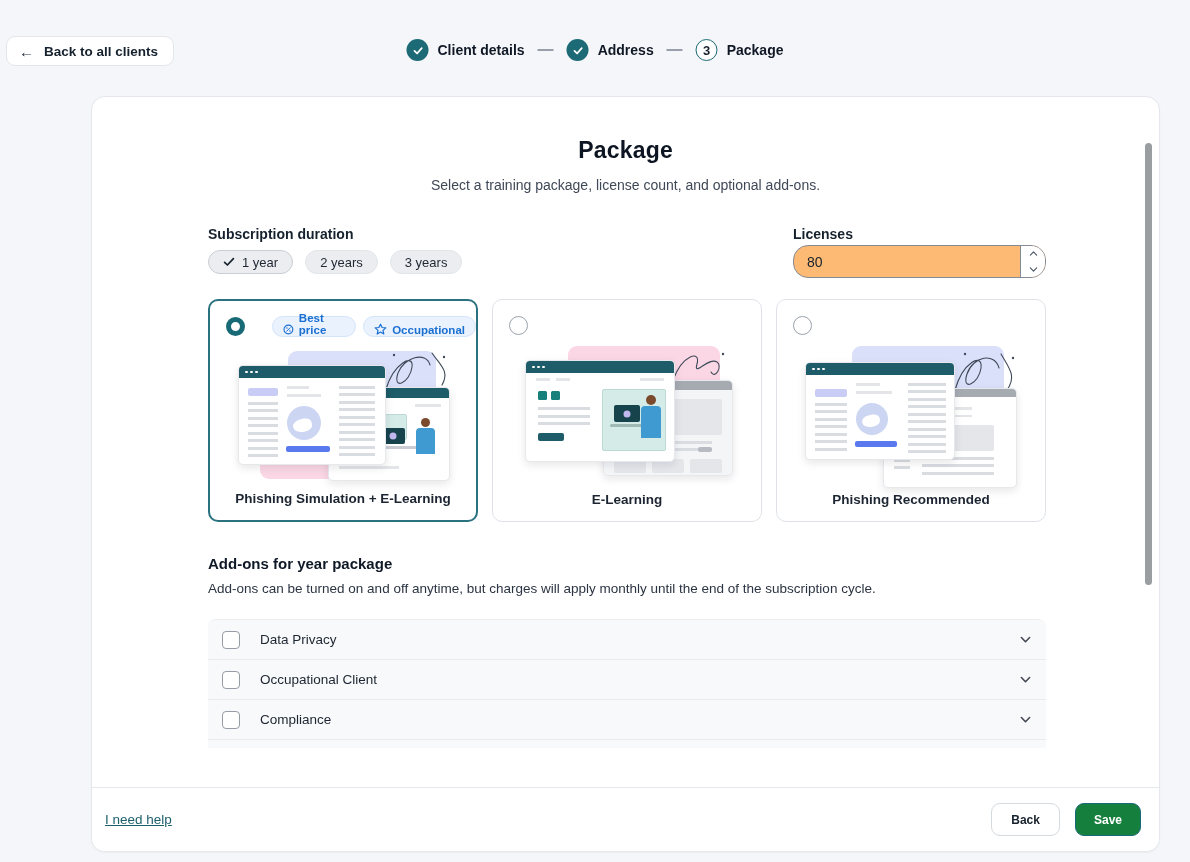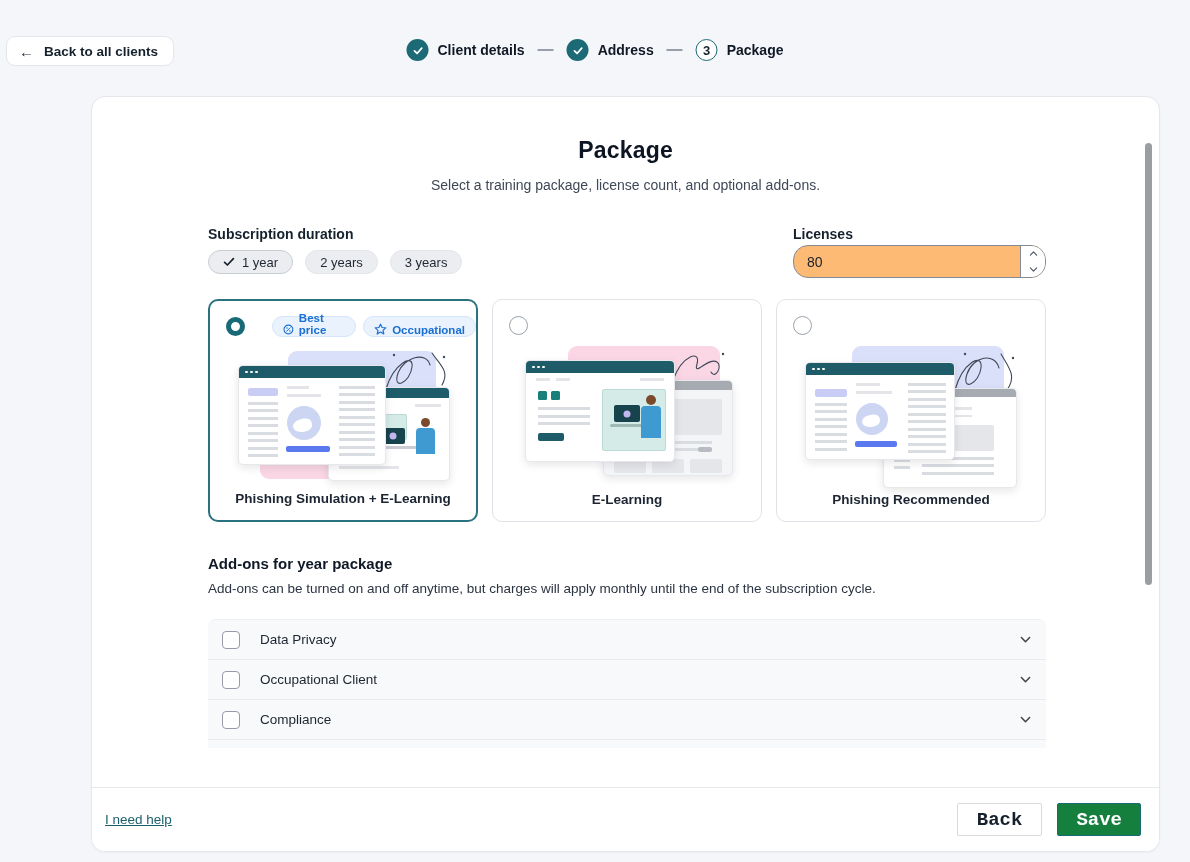--- a/index.html
+++ b/index.html
@@ -100,22 +100,22 @@
   .addon-row.partial { height:8px; border-bottom:0; }
   .cbx { width:18px; height:18px; border:1px solid #959ca5; border-radius:4px; background:#fff; flex:none; }
   .addon-label { margin-left:20px; font-size:13.5px; color:#1c2531; }
   .addon-chev { margin-left:auto; display:flex; }
 
   
   .footer { position:absolute; left:0; right:0; bottom:0; height:64px; border-top:1px solid #e5e8ec;
     display:flex; align-items:center; padding:0 18px 0 13px; background:#fff; border-radius:0 0 13px 13px; }
   .help-link { font-size:13.5px; color:#1b5f6b; text-decoration:underline; cursor:pointer; }
   .footer-btns { margin-left:auto; display:flex; gap:15px; }
-  .btn { height:33px; border-radius:2px; font-size:19px; font-weight:700; cursor:pointer;
-    display:flex; align-items:center; font-family:Liberation Mono, monospace; }
+  .btn { height:33px; border-radius:9px; font-size:12px; font-weight:700; cursor:pointer;
+    display:flex; align-items:center; font-family:Liberation Sans, sans-serif; }
   .btn-back { background:#fff; border:1px solid #d5dade; color:#16212e; padding:0 19px; }
   .btn-save { background:#15803d; border:1px solid #186b76; color:#fff; padding:0 18px; }
 
   .scroll-thumb { position:absolute; right:7px; top:46px; width:7px; height:442px;
     background:#9b9ea1; border-radius:4px; }
 </style>
 </head>
 <body>
 
 <button class="back-btn">

